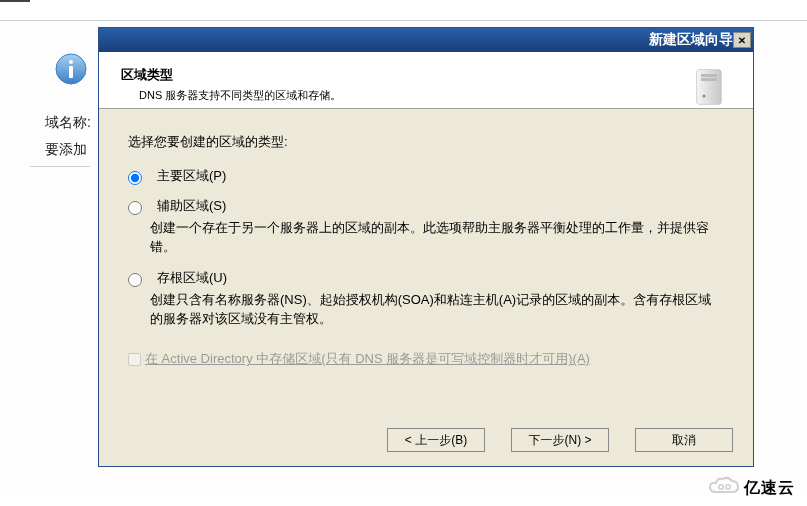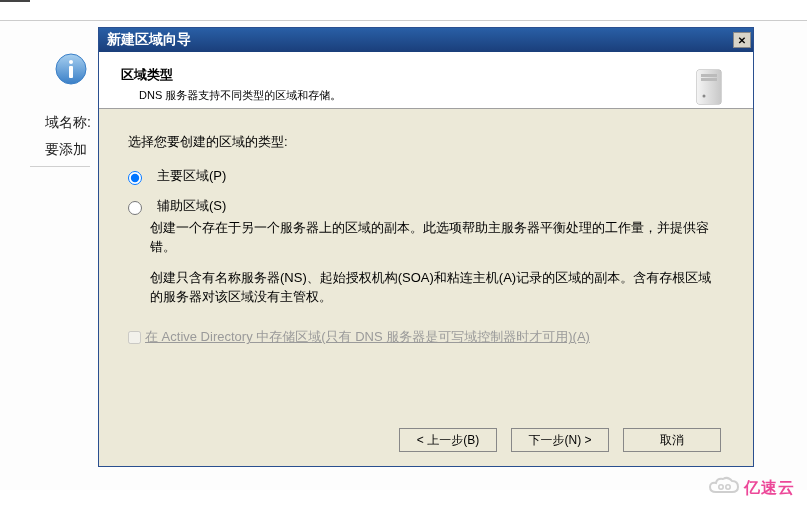--- a/index.html
+++ b/index.html
@@ -63,26 +63,25 @@
       height: 440px;
       background: #ece9d8;
       border: 1px solid #2a4f8f;
     }
     .titlebar {
       height: 24px;
       background: linear-gradient(#295fa6, #1a3e7a);
       color: #fff;
       display: flex;
       align-items: center;
-      justify-content: space-between;
+      justify-content: flex-end;
       padding: 0 2px 0 8px;
       font-size: 14px;
       font-weight: bold;
       font-family: "SimSun", sans-serif;
-      gap: 45px;
     }
     .close-btn {
       width: 18px;
       height: 16px;
       background: #d8d4c8;
       border: 1px solid #888;
       display: flex;
       align-items: center;
       justify-content: center;
       font-size: 10px;
@@ -139,23 +138,23 @@
       text-decoration: underline;
     }
     .checkbox-row input[type="checkbox"] {
       width: 13px;
       height: 13px;
       margin: 0;
     }
     .button-row {
       position: absolute;
       bottom: 14px;
-      right: 32px;
-      display: flex;
-      gap: 14px;
+      right: 20px;
+      display: flex;
+      gap: 26px;
     }
     .btn {
       height: 24px;
       min-width: 98px;
       padding: 0 6px;
       background: #ece9d8;
       border: 1px solid #888;
       font-size: 12px;
       font-family: "SimSun", sans-serif;
       cursor: pointer;
@@ -164,21 +163,21 @@
       justify-content: center;
       gap: 2px;
     }
     .watermark {
       position: absolute;
       right: 12px;
       bottom: 6px;
       display: flex;
       align-items: center;
       gap: 4px;
-      color: #ec4899;
+      color: #000000;
       font-size: 16px;
       font-weight: bold;
       letter-spacing: 1px;
     }
     .wm-cloud svg { width: 32px; height: 20px; }
   </style>
 </head>
 <body>
 
 <div class="bg-header-line"></div>
@@ -242,20 +241,24 @@
 
     <div class="radio-block">
       <div class="radio-row">
         <input type="radio" name="zonetype" style="">
         <span class="radio-label">辅助区域(S)</span>
       </div>
       <div class="radio-desc">创建一个存在于另一个服务器上的区域的副本。此选项帮助主服务器平衡处理的工作量，并提供容错。</div>
     </div>
 
     <div class="radio-block">
+      <div class="radio-row">
+        <input type="radio" name="zonetype" style="">
+        <span class="radio-label">存根区域(U)</span>
+      </div>
       <div class="radio-desc">创建只含有名称服务器(NS)、起始授权机构(SOA)和粘连主机(A)记录的区域的副本。含有存根区域的服务器对该区域没有主管权。</div>
     </div>
 
     <div class="checkbox-row">
       <input type="checkbox" disabled="" style="">
       <span>在 Active Directory 中存储区域(只有 DNS 服务器是可写域控制器时才可用)(A)</span>
     </div>
   </div>
 
   <div class="button-row">

